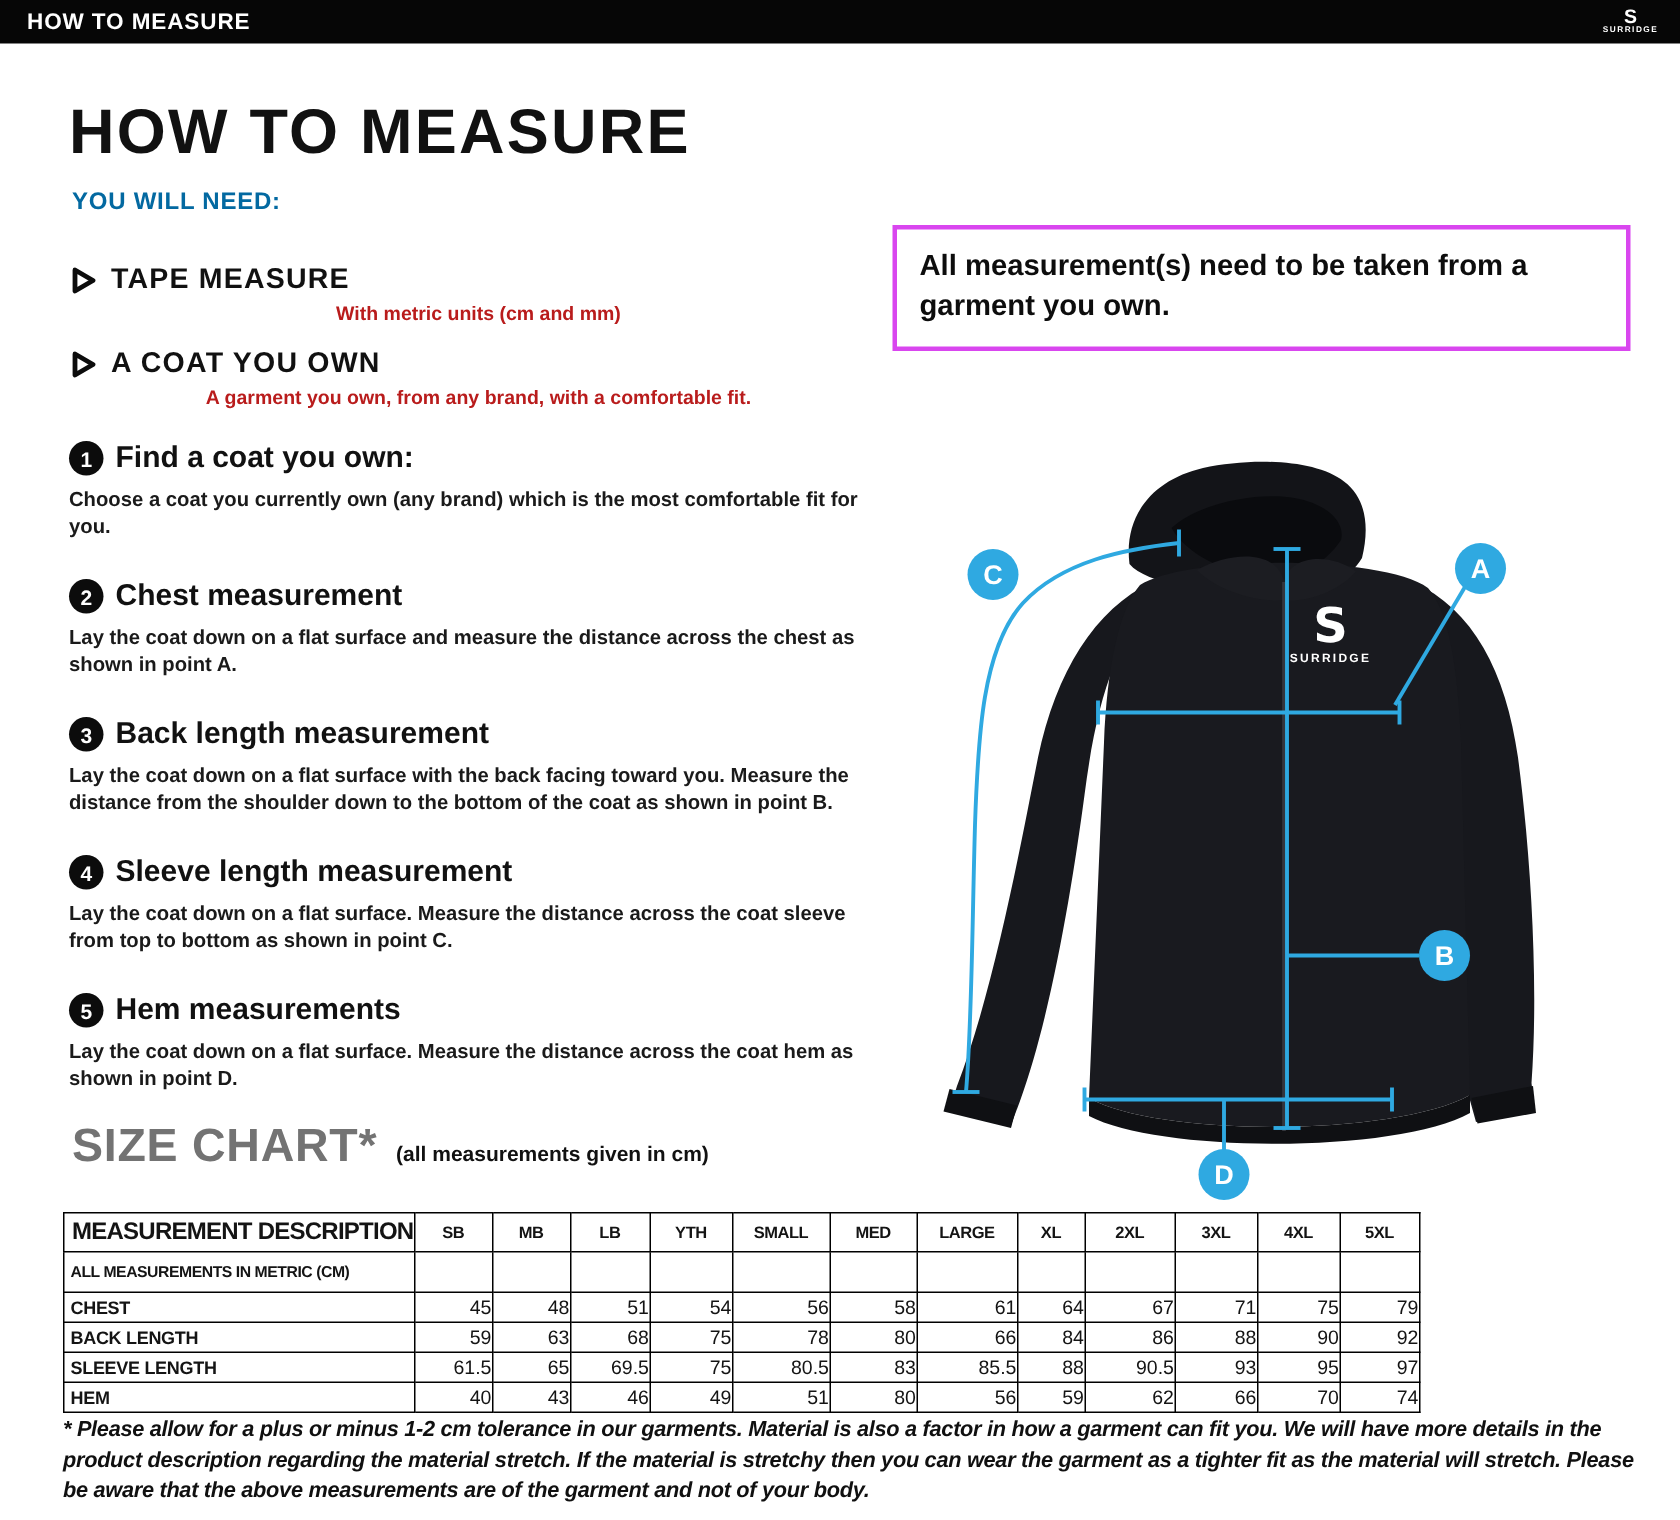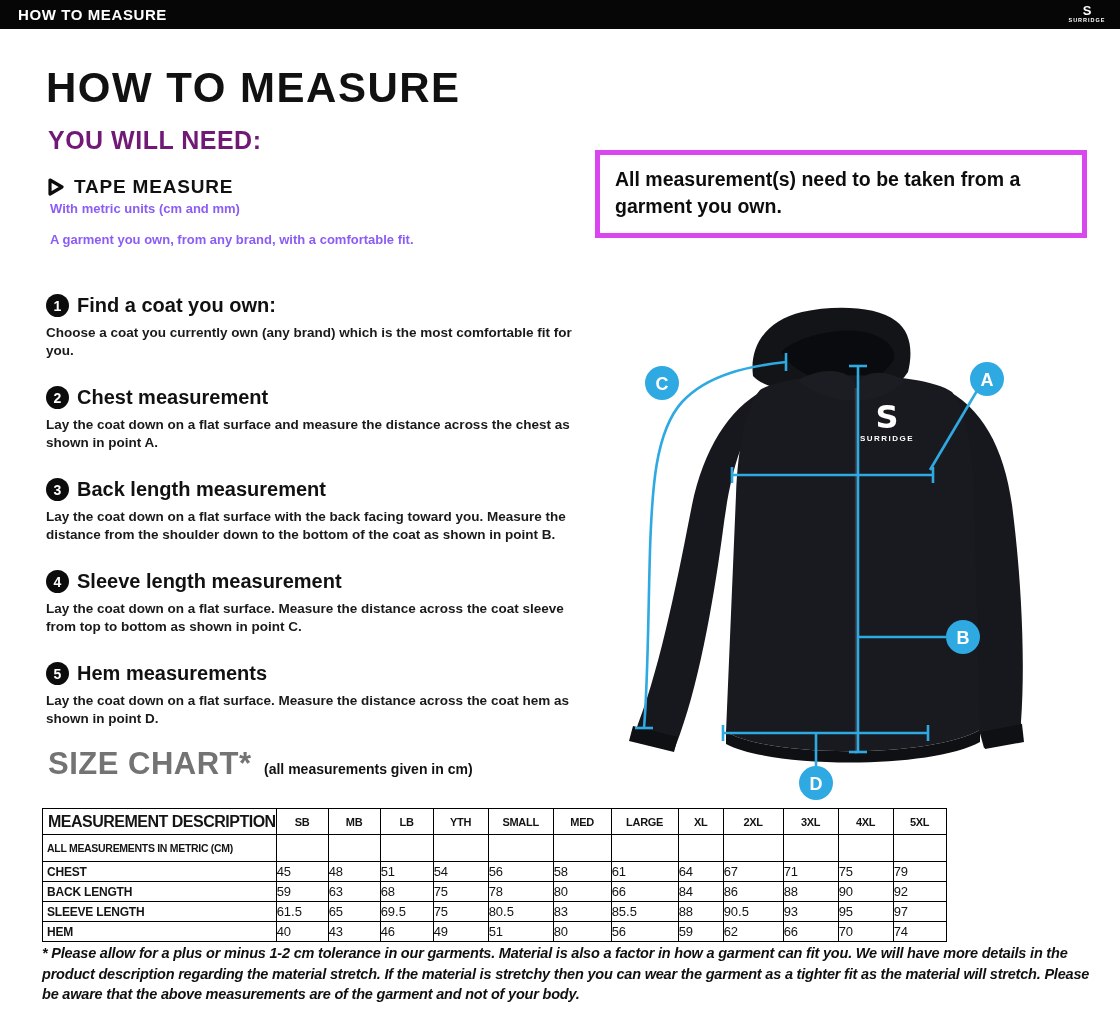--- a/index.html
+++ b/index.html
@@ -10,58 +10,58 @@
   .topbar { position:absolute; top:0; left:0; width:1120px; height:29px; background:#060606; }
   .topbar-title { position:absolute; left:18px; top:0; line-height:29px; color:#fff;
     font-size:15px; font-weight:bold; letter-spacing:.6px; }
   .topbar-logo { position:absolute; right:10px; top:1px; width:46px; height:27px;
     display:flex; flex-direction:column; align-items:center; justify-content:center; color:#fff; }
   .topbar-logo .s-glyph { font-size:13px; font-weight:bold; line-height:12px; }
   .topbar-logo .s-word  { font-size:5.5px; font-weight:bold; letter-spacing:1px; line-height:7px; }
 
   
   .h1 { position:absolute; left:46px; top:64px; font-size:42px; font-weight:bold; letter-spacing:1.5px; color:#111; }
-  .h2 { position:absolute; left:48px; top:126px; font-size:25px; font-weight:bold; letter-spacing:.5px; color:#701a75; }
-
-  
-  .reqs { position:absolute; left:48px; top:176px; width:540px; }
+  .h2 { position:absolute; left:48px; top:126px; font-size:16px; font-weight:bold; letter-spacing:.5px; color:#0369a1; }
+
+  
+  .reqs { position:absolute; left:48px; top:176px; width:540px;text-align:center; }
   .req { margin-bottom:13px; }
   .req-head { display:flex; align-items:center; gap:10px; }
   .req-tri { width:16px; height:18px; flex:0 0 16px; }
   .req-label { font-size:19px; font-weight:bold; letter-spacing:.8px; color:#111; }
-  .req-desc { font-size:13px; font-weight:bold; margin:3px 0 0 2px; color:#8b5cf6; }
+  .req-desc { font-size:13px; font-weight:bold; margin:3px 0 0 2px; color:#b91c1c; }
   .req + .req { margin-top:16px; }
 
   
   .steps { position:absolute; left:46px; top:294px; width:540px; }
   .step { margin-bottom:27px; }
   .step-head { display:flex; align-items:center; gap:8px; }
   .step-num { width:23px; height:23px; border-radius:50%; background:#0c0c0c; color:#fff;
     font-size:14px; font-weight:bold; display:flex; align-items:center; justify-content:center; flex:0 0 23px; }
   .step-title { font-size:20px; font-weight:bold; color:#111; }
   .step-desc { font-size:13.5px; font-weight:bold; line-height:1.3; margin-top:7px; color:#1a1a1a; width:532px; }
 
   
-  .note { position:absolute; left:595px; top:150px; width:492px; border:5px solid #d946ef;
+  .note { position:absolute; left:595px; top:150px; width:492px; border:3px solid #d946ef;
     padding:11px 15px 13px 15px; font-size:19.5px; font-weight:bold; line-height:1.38; color:#0d0d0d; }
 
   
   .diagram { position:absolute; left:600px; top:290px; width:520px; height:520px; }
 
   
   .sc-head { position:absolute; left:48px; top:746px; }
   .sc-title { font-size:31px; font-weight:bold; letter-spacing:.5px; color:#737373; display:inline; }
   .sc-sub { font-size:14px; font-weight:bold; display:inline; margin-left:8px; color:#111; }
 
   table.size { position:absolute; left:42px; top:808px; border-collapse:collapse; table-layout:fixed; }
   table.size th, table.size td { border:1.5px solid #000; overflow:hidden; white-space:nowrap; }
   table.size th { height:26px; font-size:11px; font-weight:bold; letter-spacing:-.3px; }
   table.size th.desc { font-size:16px; text-align:left; padding-left:5px; letter-spacing:-.5px; }
   tr.metric td { height:27px; font-size:10.5px; font-weight:bold; letter-spacing:-.3px; padding-left:4px; }
-  tr.data td { height:20px; font-size:13px; text-align:left; }
+  tr.data td { height:20px; font-size:13px; text-align:right; }
   tr.data td.lbl { font-size:12px; font-weight:600; text-align:left; padding-left:4px; letter-spacing:-.2px; }
 
   
   .footnote { position:absolute; left:42px; top:943px; width:1048px; font-size:14.5px;
     font-weight:bold; font-style:italic; line-height:1.42; letter-spacing:-.2px; color:#101010; }
 </style>
 </head>
 <body>
 
 <div class="topbar">
@@ -79,20 +79,26 @@
     <div class="req">
       <div class="req-head">
         <span class="req-tri"><svg viewBox="0 0 16 18" width="16" height="18">
             <polygon points="2,2 14,9 2,16" fill="none" stroke="#0c0c0c" stroke-width="3.2" stroke-linejoin="round"></polygon>
           </svg></span>
         <span class="req-label">TAPE MEASURE</span>
       </div>
       <div class="req-desc">With metric units (cm and mm)</div>
     </div>
     <div class="req">
+      <div class="req-head">
+        <span class="req-tri"><svg viewBox="0 0 16 18" width="16" height="18">
+            <polygon points="2,2 14,9 2,16" fill="none" stroke="#0c0c0c" stroke-width="3.2" stroke-linejoin="round"></polygon>
+          </svg></span>
+        <span class="req-label">A COAT YOU OWN</span>
+      </div>
       <div class="req-desc">A garment you own, from any brand, with a comfortable fit.</div>
     </div>
   </div>
 
 <div class="steps" id="steps-list">
     <div class="step">
       <div class="step-head">
         <span class="step-num">1</span>
         <span class="step-title">Find a coat you own:</span>
       </div>

